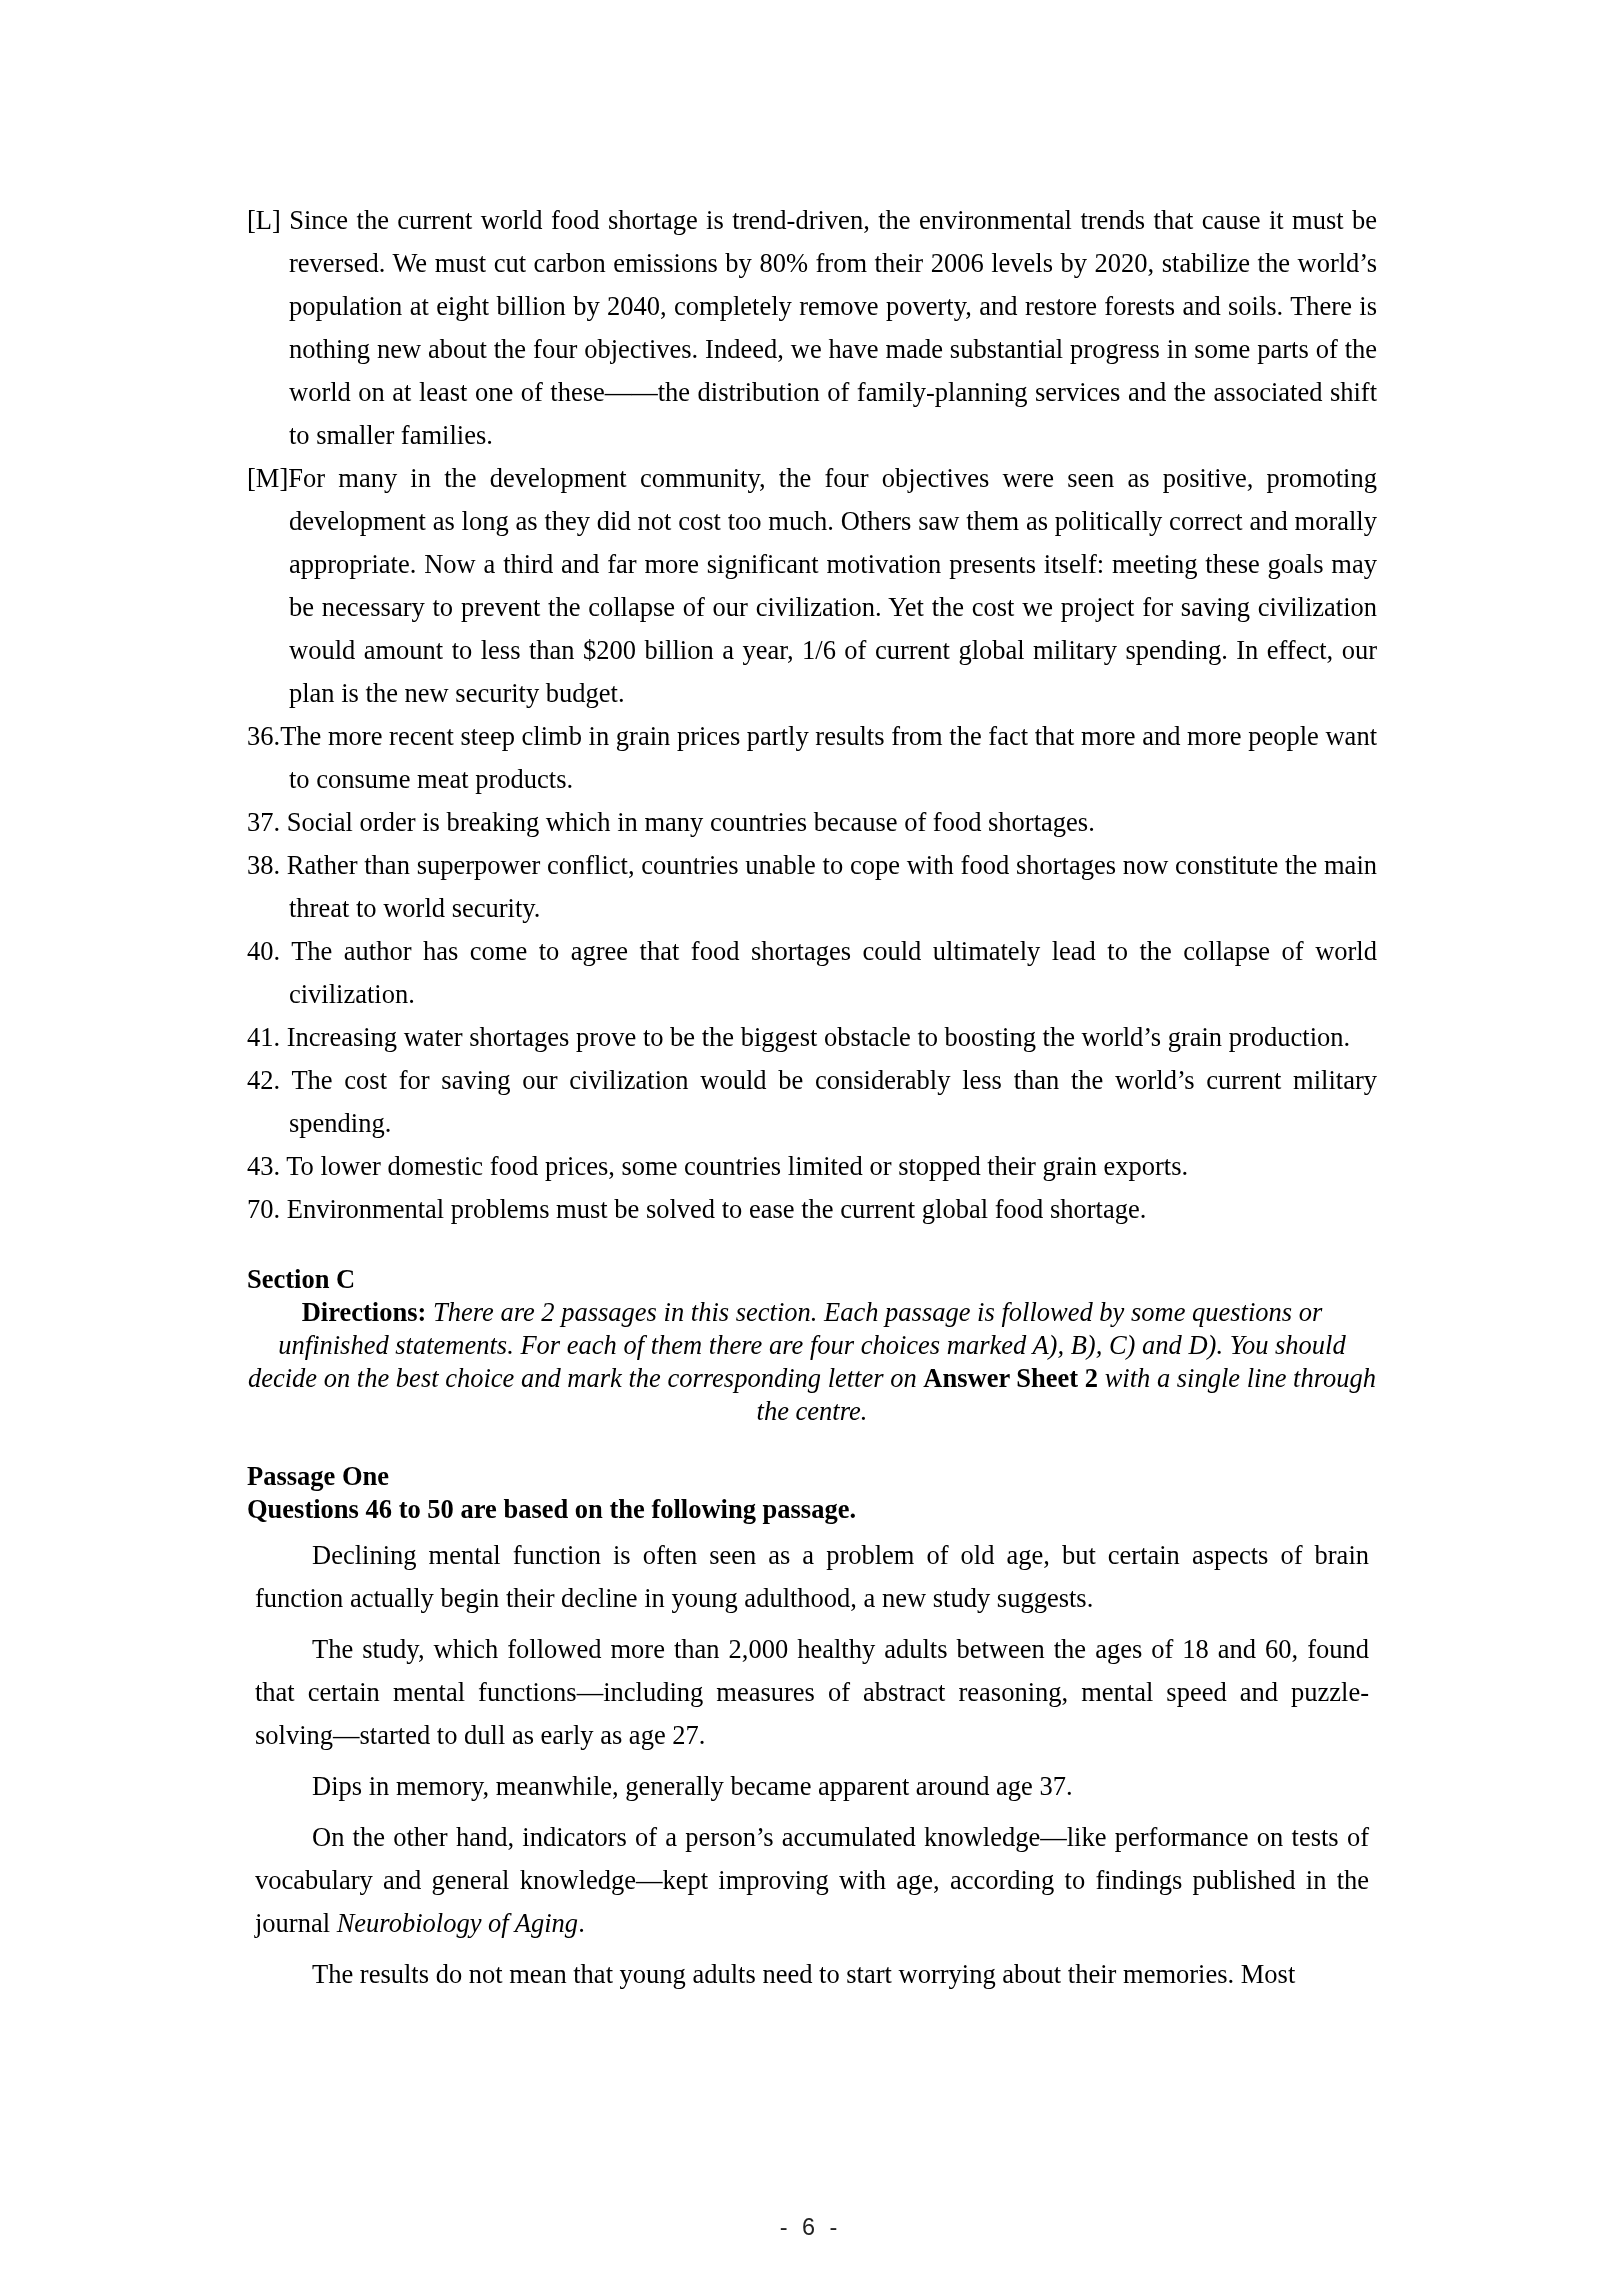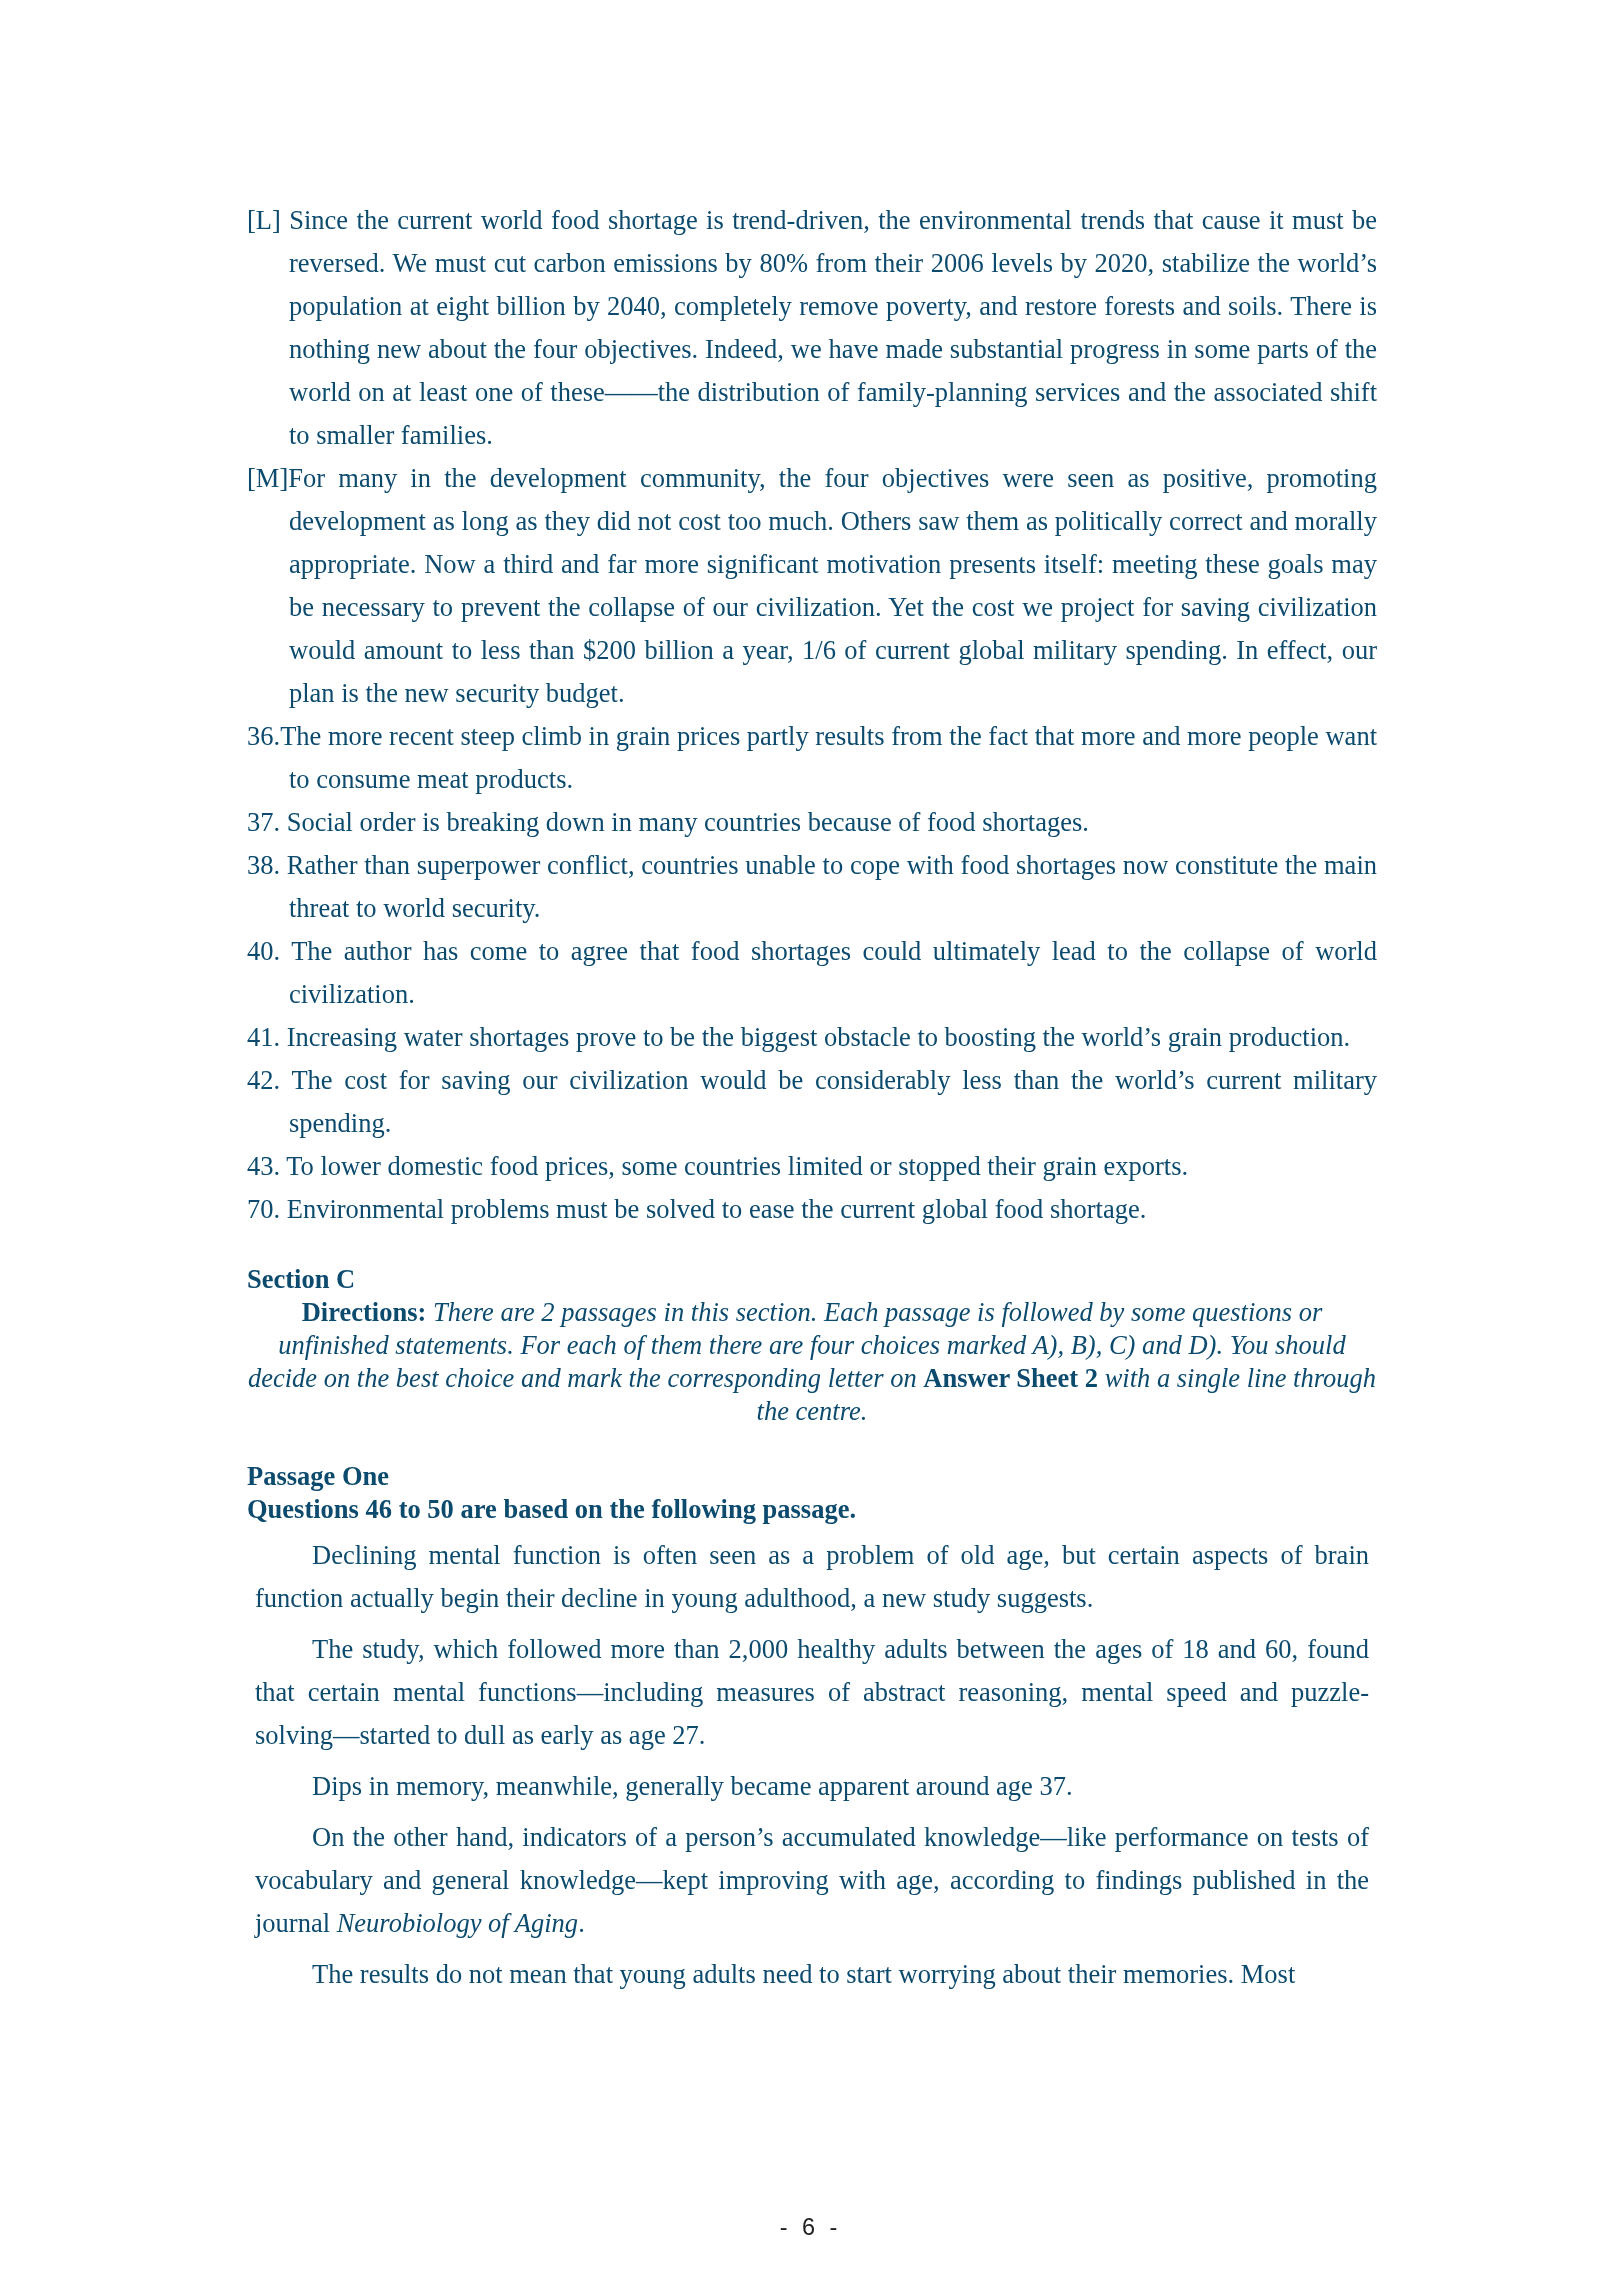--- a/index.html
+++ b/index.html
@@ -1,20 +1,20 @@
 <!DOCTYPE html>
 <html><head>
 <meta charset="utf-8">
 <style>
   html, body { margin: 0; padding: 0; background: #ffffff; }
   body { width: 1621px; height: 2293px; position: relative; overflow: hidden; }
   .page {
     position: absolute; left: 247px; top: 199px; width: 1130px;
     font-family: "Liberation Serif", "DejaVu Serif", serif;
-    font-size: 26.5px; color: #0c4a6e;
+    font-size: 26.5px; color: #000000;
   }
   .hang {
     line-height: 43px; margin: 0; padding-left: 42px; text-indent: -42px;
     text-align: justify; text-align-last: left;
   }
   .item {
     line-height: 43px; margin: 0; padding-left: 42px; text-indent: -42px;
     text-align: justify; text-align-last: left;
   }
   .section-block { margin-top: 32px; line-height: 33px; }
@@ -40,21 +40,21 @@
 <body>
 
 <div class="page">
 
   <p class="hang"><span>[L]</span><span> Since the current world food shortage is trend-driven, the environmental trends that cause it must be reversed. We must cut carbon emissions by 80% from their 2006 levels by 2020, stabilize the world’s population at eight billion by 2040, completely remove poverty, and restore forests and soils. There is nothing new about the four objectives. Indeed, we have made substantial progress in some parts of the world on at least one of these——the distribution of family-planning services and the associated shift to smaller families.</span></p>
 
   <p class="hang"><span>[M]</span><span>For many in the development community, the four objectives were seen as positive, promoting development as long as they did not cost too much. Others saw them as politically correct and morally appropriate. Now a third and far more significant motivation presents itself: meeting these goals may be necessary to prevent the collapse of our civilization. Yet the cost we project for saving civilization would amount to less than $200 billion a year, 1/6 of current global military spending. In effect, our plan is the new security budget.</span></p>
 
   <div>
     <p class="item"><span>36.</span><span>The more recent steep climb in grain prices partly results from the fact that more and more people want to consume meat products.</span></p>
-    <p class="item"><span>37.</span><span> Social order is breaking down in many countries because of food shortages.</span></p>
+    <p class="item"><span>37.</span><span> Social order is breaking which in many countries because of food shortages.</span></p>
     <p class="item"><span>38.</span><span> Rather than superpower conflict, countries unable to cope with food shortages now constitute the main threat to world security.</span></p>
     <p class="item"><span>40.</span><span> The author has come to agree that food shortages could ultimately lead to the collapse of world civilization.</span></p>
     <p class="item"><span>41.</span><span> Increasing water shortages prove to be the biggest obstacle to boosting the world’s grain production.</span></p>
     <p class="item"><span>42.</span><span> The cost for saving our civilization would be considerably less than the world’s current military spending.</span></p>
     <p class="item"><span>43.</span><span> To lower domestic food prices, some countries limited or stopped their grain exports.</span></p>
     <p class="item"><span>70.</span><span> Environmental problems must be solved to ease the current global food shortage.</span></p>
   </div>
 
   <div class="section-block">
     <p class="section-title">Section C</p>

